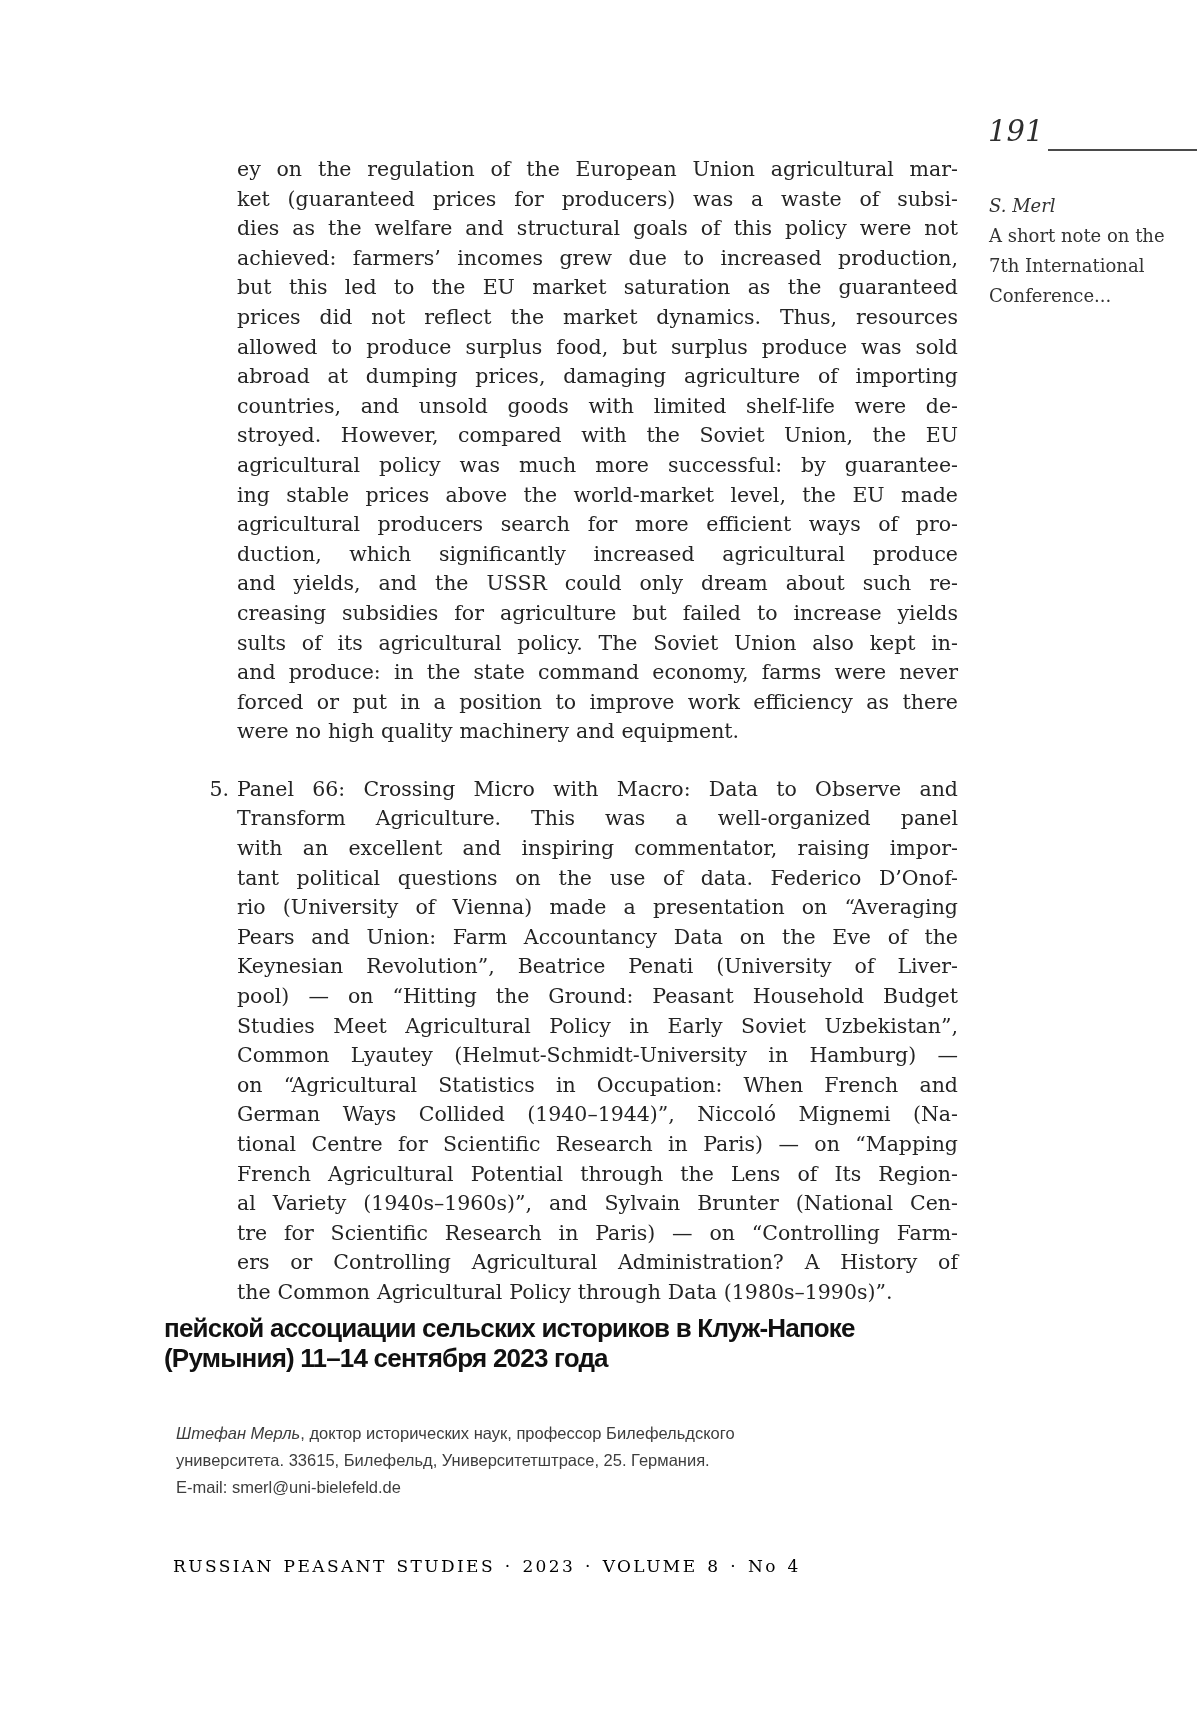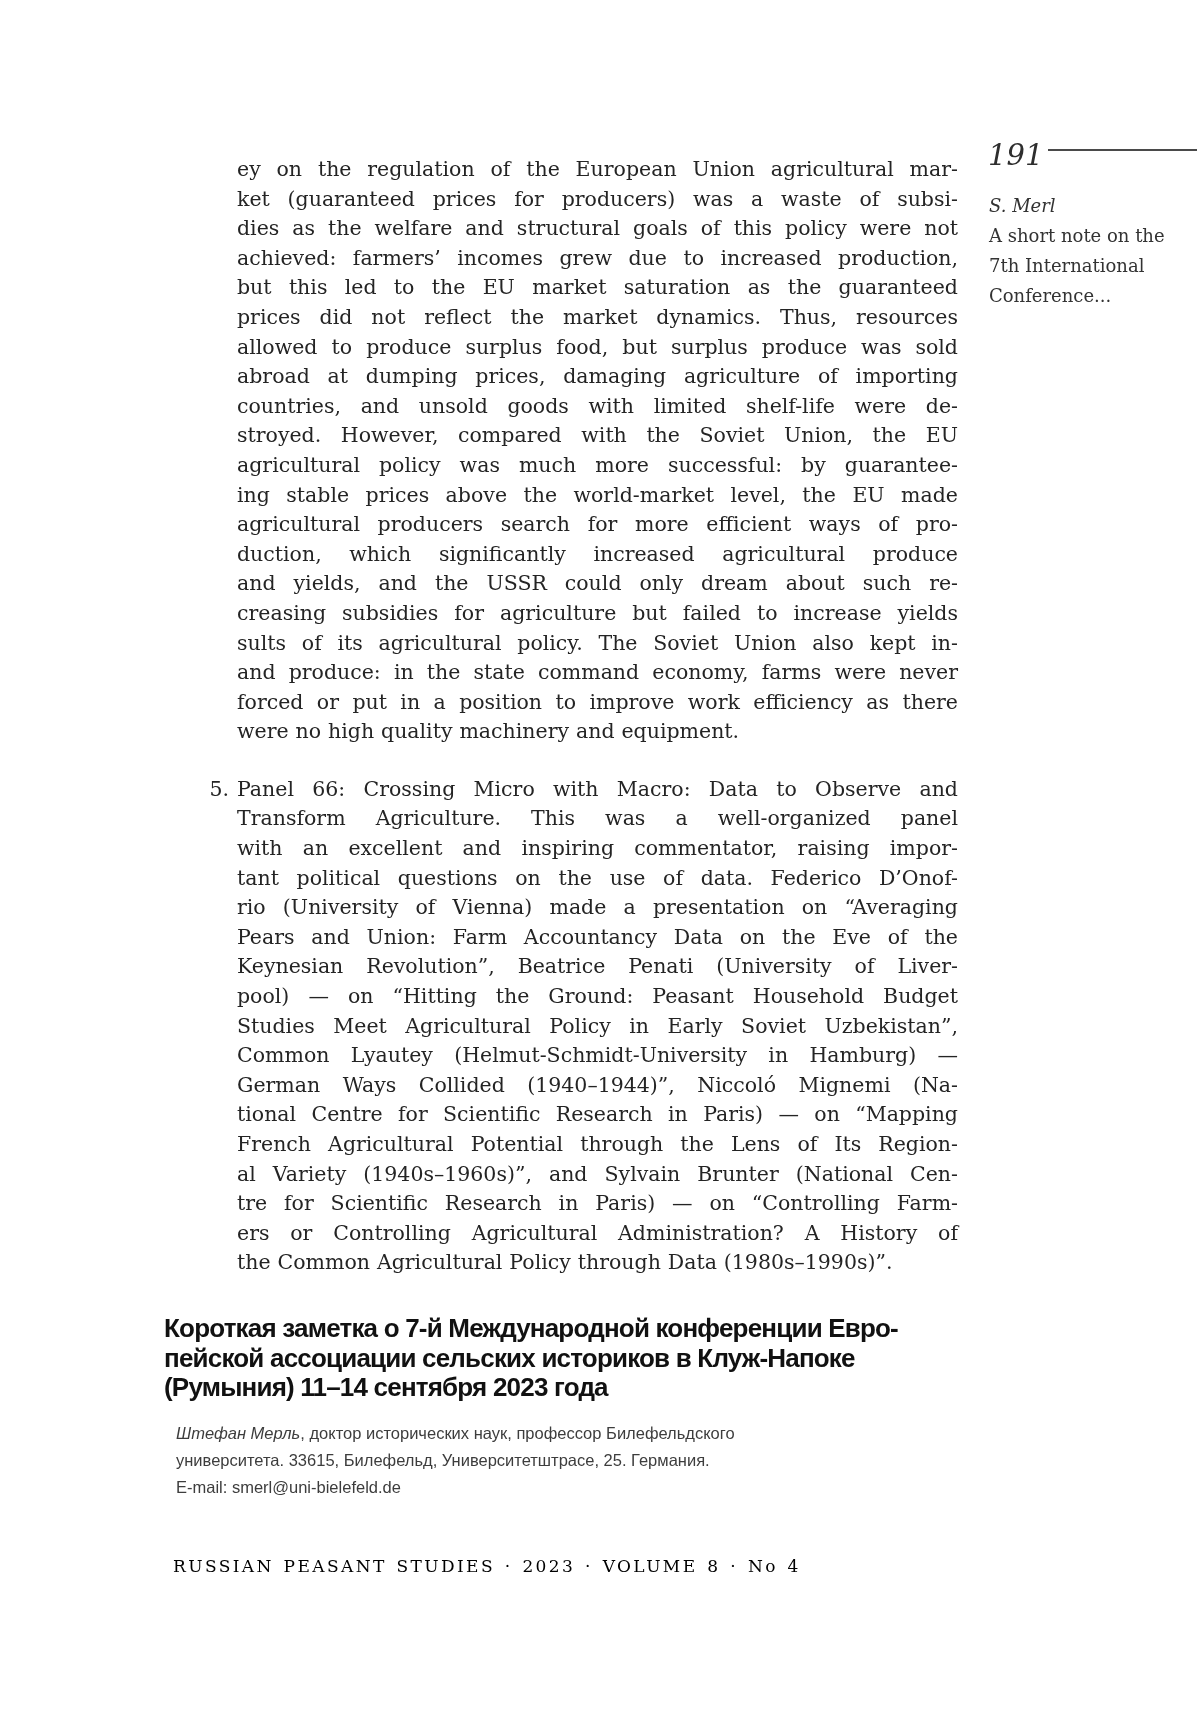--- a/index.html
+++ b/index.html
@@ -44,21 +44,20 @@
   .para .line:last-child { text-align-last: left; }
 
   
   .page-number {
     position: absolute;
     left: 988px;
     top: 114px;
     font-size: 29px;
     font-style: italic;
     color: #2e2e2e;
-    margin-top: 24px;
   }
   .head-rule {
     position: absolute;
     left: 1048px;
     top: 149px;
     width: 149px;
     height: 0;
     border-top: 2px solid #4a4a4a;
   }
   .running-head {
@@ -159,34 +158,34 @@
       <div class="line">Panel 66: Crossing Micro with Macro: Data to Observe and</div>
           <div class="line">Transform Agriculture. This was a well-organized panel</div>
           <div class="line">with an excellent and inspiring commentator, raising impor-</div>
           <div class="line">tant political questions on the use of data. Federico D’Onof-</div>
           <div class="line">rio (University of Vienna) made a presentation on “Averaging</div>
           <div class="line">Pears and Union: Farm Accountancy Data on the Eve of the</div>
           <div class="line">Keynesian Revolution”, Beatrice Penati (University of Liver-</div>
           <div class="line">pool) — on “Hitting the Ground: Peasant Household Budget</div>
           <div class="line">Studies Meet Agricultural Policy in Early Soviet Uzbekistan”,</div>
           <div class="line">Common Lyautey (Helmut-Schmidt-University in Hamburg) —</div>
+          <div class="line">on “Agricultural Statistics in Occupation: When French and</div>
           <div class="line">German Ways Collided (1940–1944)”, Niccoló Mignemi (Na-</div>
           <div class="line">tional Centre for Scientific Research in Paris) — on “Mapping</div>
           <div class="line">French Agricultural Potential through the Lens of Its Region-</div>
           <div class="line">al Variety (1940s–1960s)”, and Sylvain Brunter (National Cen-</div>
           <div class="line">tre for Scientific Research in Paris) — on “Controlling Farm-</div>
           <div class="line">ers or Controlling Agricultural Administration? A History of</div>
           <div class="line">the Common Agricultural Policy through Data (1980s–1990s)”.</div>
         </div>
     </div>
   </div>
 
   <div class="ru-title">
 
-  <div class="ru-title-line">Короткая заметка о 7-й Международной конференции Евро-</div>
       <div class="ru-title-line">пейской ассоциации сельских историков в Клуж-Напоке</div>
       <div class="ru-title-line">(Румыния) 11–14 сентября 2023 года</div>
     </div>
 
   <div class="ru-author">
     <div class="au-line"><span class="au-name">Штефан Мерль</span><span>, доктор исторических наук, профессор Билефельдского</span></div>
     <div class="au-line">университета. 33615, Билефельд, Университетштрасе, 25. Германия.</div>
     <div class="au-line">E-mail: smerl@uni-bielefeld.de</div>
   </div>
 

